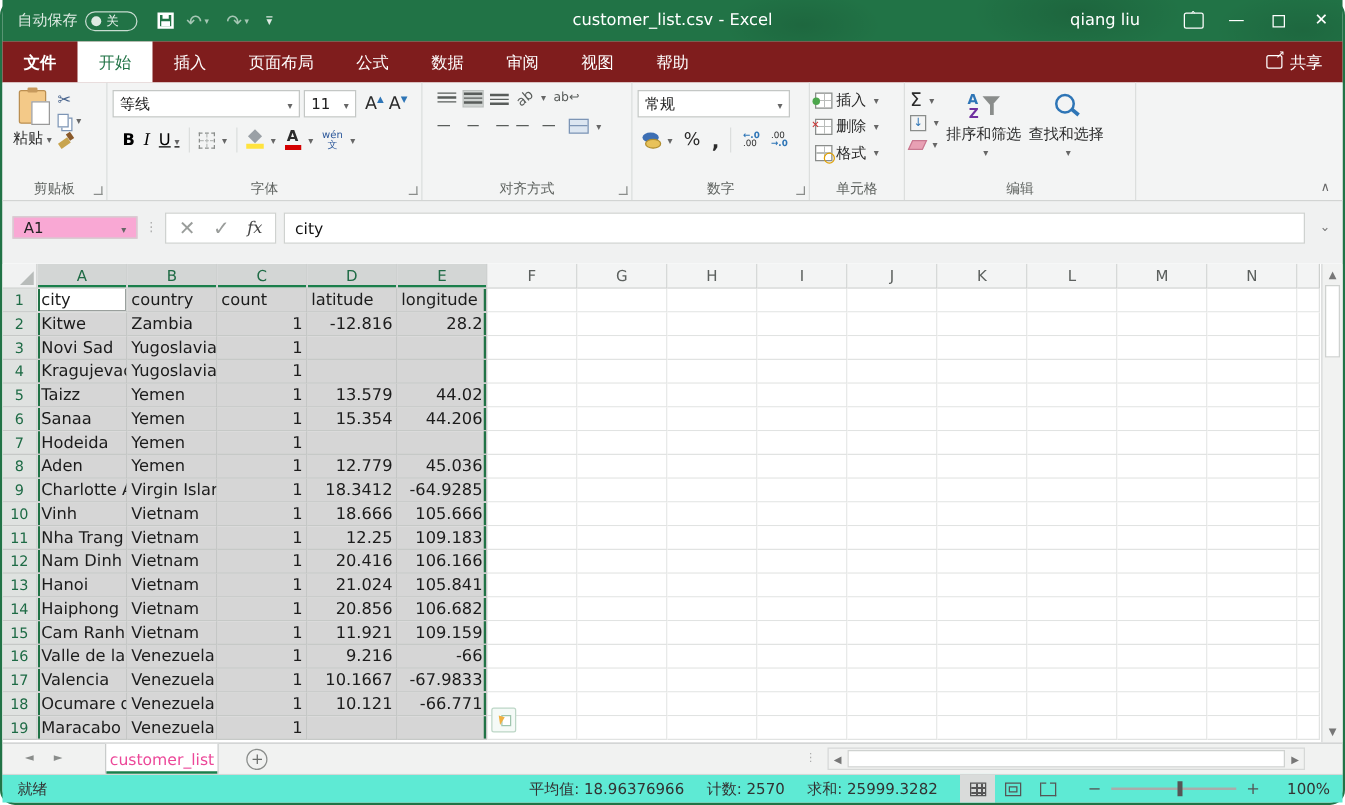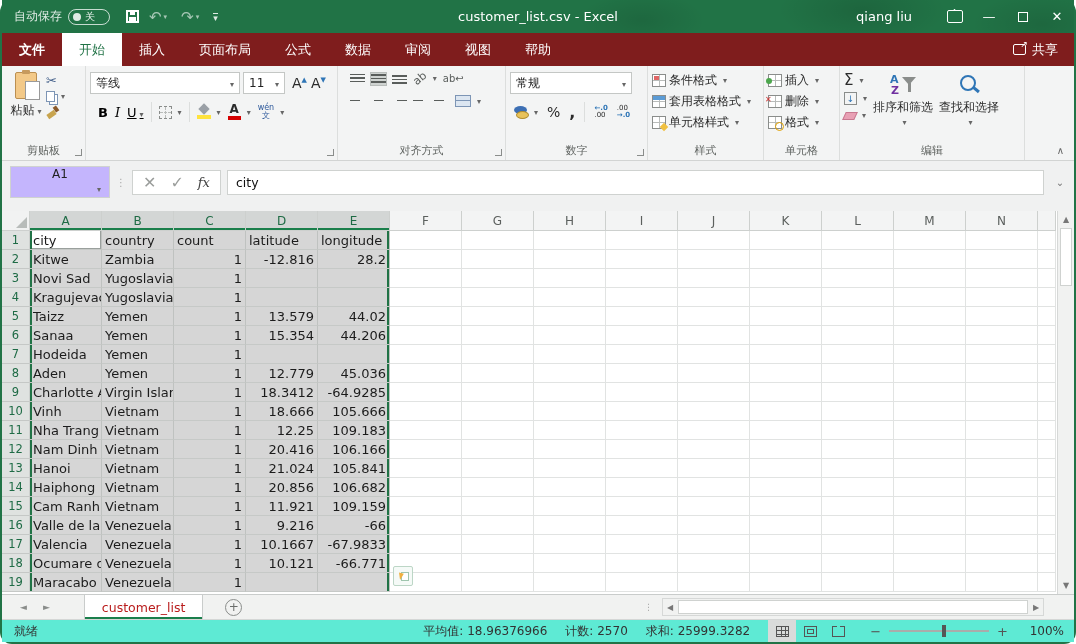--- a/index.html
+++ b/index.html
@@ -139,21 +139,21 @@
   .azf .z { position:absolute; left:1px; top:11px; color:#7030a0; font-size:11px; font-weight:bold; }
   .azf .funnel { position:absolute; right:0; top:4px; width:0; height:0; border-left:7px solid transparent; border-right:7px solid transparent; border-top:8px solid #8a8d8b; }
   .azf .funnel:after { content:""; position:absolute; left:-1.5px; top:-2px; width:3px; height:9px; background:#8a8d8b; }
   .mag { width:24px; height:24px; position:relative; }
   .mag:before { content:""; position:absolute; left:3px; top:2px; width:12px; height:12px; border:2.5px solid #2e75b6; border-radius:50%; }
   .mag:after { content:""; position:absolute; left:15px; top:15px; width:8px; height:2.5px; background:#2e75b6; transform:rotate(40deg); }
   .rib-collapse { position:absolute; right:10px; bottom:4px; color:#666; font-size:10px; }
 
   
   .fbar { height:50px; background:#f0f1f1; display:flex; align-items:center; padding:0 4px 8px 8px; gap:6px; flex:0 0 auto; }
-  .namebox { width:100px; height:32px; background:#c4b5fd; border:1px solid #cfd2d0; display:flex; align-items:center; font-size:12px; color:#222; padding:0 8px;flex-direction:column; }
+  .namebox { width:100px; height:18px; background:#f9a8d4; border:1px solid #cfd2d0; display:flex; align-items:center; font-size:12px; color:#222; padding:0 8px; }
   .namebox .dd { margin-left:auto; }
   .fdots { color:#aaa; font-size:10px; letter-spacing:0; }
   .fbtns { height:25px; background:#fff; border:1px solid #cfd2d0; display:flex; align-items:center; gap:14px; padding:0 10px; color:#9a9d9b; }
   .fx { font-family:"DejaVu Serif",serif; font-style:italic; font-size:13px; color:#444; }
   .ffield { flex:1; height:25px; background:#fff; border:1px solid #cfd2d0; display:flex; align-items:center; font-size:12.5px; color:#111; padding:0 8px; }
   .fchev { width:20px; text-align:center; color:#777; font-size:10px; }
 
   
   .grid { height:383px; position:relative; background:#fff; flex:0 0 auto; overflow:hidden; }
   .hdr-row { display:flex; height:20px; }
@@ -176,21 +176,21 @@
   .qa-btn .bolt { width:0; height:0; border-left:3px solid transparent; border-right:2px solid transparent; border-top:7px solid #f0b040; transform:rotate(15deg); }
   .qa-btn .pg { width:8px; height:9px; background:#fff; border:1px solid #9fc5ae; margin-left:-2px; }
   .vscroll { position:absolute; right:0; top:0; width:17px; height:100%; background:#f1f2f1; border-left:1px solid #d6d8d7; display:flex; flex-direction:column; }
   .vs-btn { height:17px; display:flex; align-items:center; justify-content:center; font-size:8px; color:#777; }
   .vs-thumb { height:58px; background:#fff; border:1px solid #cfd2d0; margin:0 2px; }
   .vs-spacer { flex:1; }
 
   
   .sheetbar { height:25px; background:#f1f2f1; border-top:1px solid #c9cccb; display:flex; align-items:stretch; position:relative; flex:0 0 auto; }
   .snav { display:flex; align-items:center; gap:16px; padding:0 14px 0 18px; color:#8a8d8b; font-size:9px; }
-  .sheettab { background:#fff; color:#b91c1c; font-size:12.5px; display:flex; align-items:center; padding:0 17px; border-left:1px solid #c9cccb; border-right:1px solid #c9cccb; box-shadow:inset 0 -2px 0 #1a7f4b; margin-left:20px; }
+  .sheettab { background:#fff; color:#ec4899; font-size:12.5px; display:flex; align-items:center; padding:0 3px; border-left:1px solid #c9cccb; border-right:1px solid #c9cccb; box-shadow:inset 0 -2px 0 #1a7f4b; margin-left:20px; }
   .addsheet { width:17px; height:17px; border:1px solid #8a8d8b; border-radius:50%; color:#6a6d6b; font-size:12px; line-height:15px; text-align:center; align-self:center; margin-left:22px; }
   .hgrip { position:absolute; left:642px; top:7px; color:#aaa; font-size:9px; letter-spacing:0; }
   .hscroll { position:absolute; left:660px; right:30px; top:3px; height:18px; display:flex; align-items:center; background:#f1f2f1; border:1px solid #d6d8d7; }
   .hs-btn { width:14px; text-align:center; font-size:8px; color:#777; }
   .hs-thumb { flex:1; height:14px; background:#fff; border:1px solid #cfd2d0; margin:0 1px; }
 
   
   .statusbar { height:26px; background:#5eead4; border-top:1px solid #d5d7d6; display:flex; align-items:center; font-size:12px; color:#333; flex:1; }
   .sb-mode { padding-left:12px; }
   .sb-right { margin-left:auto; display:flex; align-items:center; gap:18px; padding-right:10px;justify-content:center; }
@@ -309,20 +309,21 @@
         <span class="rbtn dd">
             <span class="fill-ic"></span>
           </span>
         <span class="rbtn dd">
             <span class="fcolor-ic">A<span class="bar"></span></span>
           </span>
         <span class="rbtn dd">
             <span class="phon"><span>wén</span><br><span>文</span></span>
           </span>
       </div>
+      <div class="rg-label">字体</div>
       <span class="launcher"></span>
     </div>
 
     <div class="rgroup g-align">
       <div class="arow">
         <span class="bars v-top">
             <i></i>
             <i></i>
             <i></i>
           </span>
@@ -389,37 +390,20 @@
         <span class="pct">%</span>
         <span class="comma">,</span>
         <span class="vsep"></span>
         <span class="decm"><b>←.0</b><br><span>.00</span></span>
         <span class="decm"><span>.00</span><br><b>→.0</b></span>
       </div>
       <div class="rg-label">数字</div>
       <span class="launcher"></span>
     </div>
 
-    <div class="rgroup g-styles">
-      <div class="stack3">
-        <span class="rbtn dd">
-            <span class="mini-grid mg-cf"></span>
-            <span>条件格式</span>
-          </span>
-        <span class="rbtn dd">
-            <span class="mini-grid mg-tbl"></span>
-            <span>套用表格格式</span>
-          </span>
-        <span class="rbtn dd">
-            <span class="mini-grid mg-cs"></span>
-            <span>单元格样式</span>
-          </span>
-      </div>
-      <div class="rg-label">样式</div>
-    </div>
 
     <div class="rgroup g-cells">
       <div class="stack3">
         <span class="rbtn dd">
             <span class="mini-grid mg-ins"></span>
             <span>插入</span>
           </span>
         <span class="rbtn dd">
             <span class="mini-grid mg-del"></span>
             <span>删除</span>

